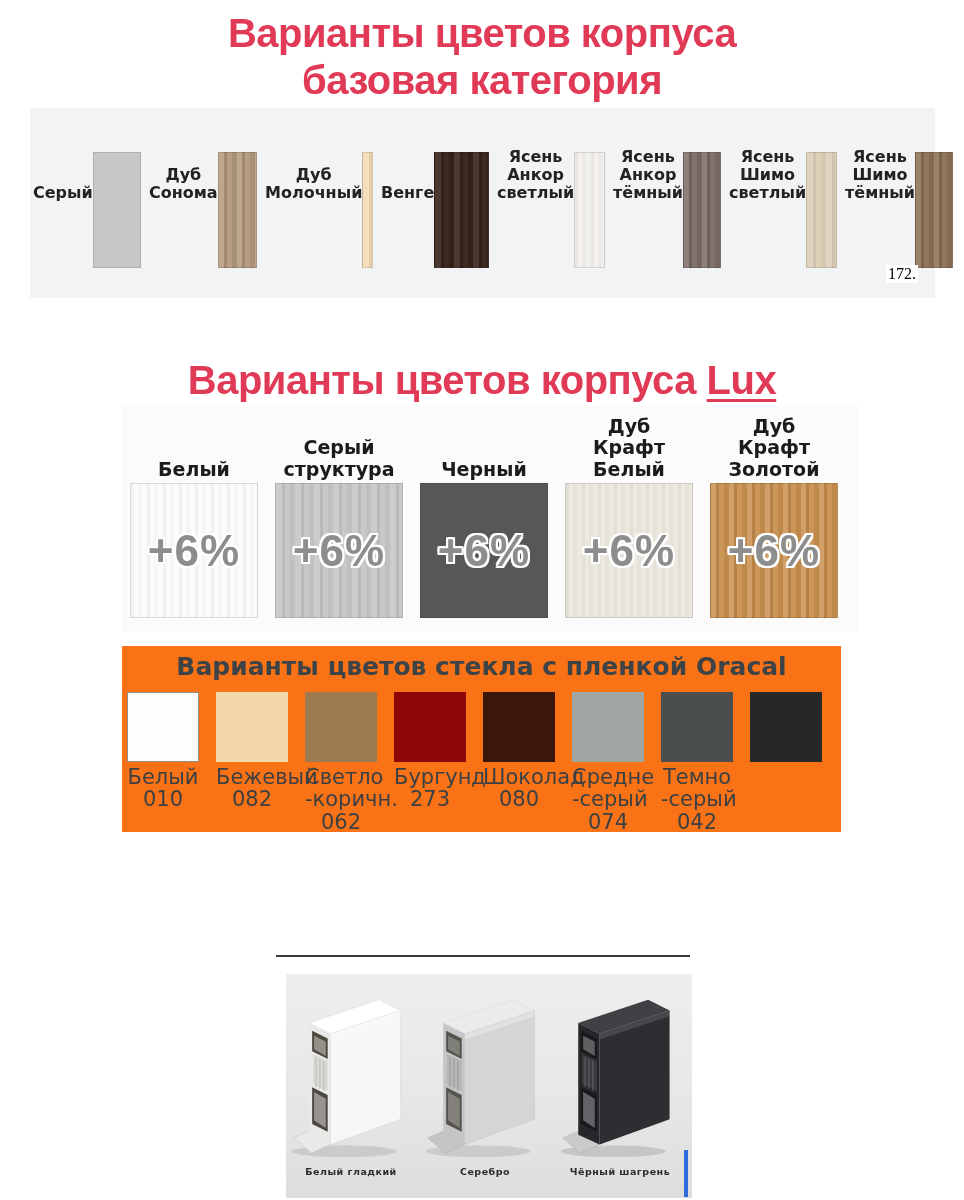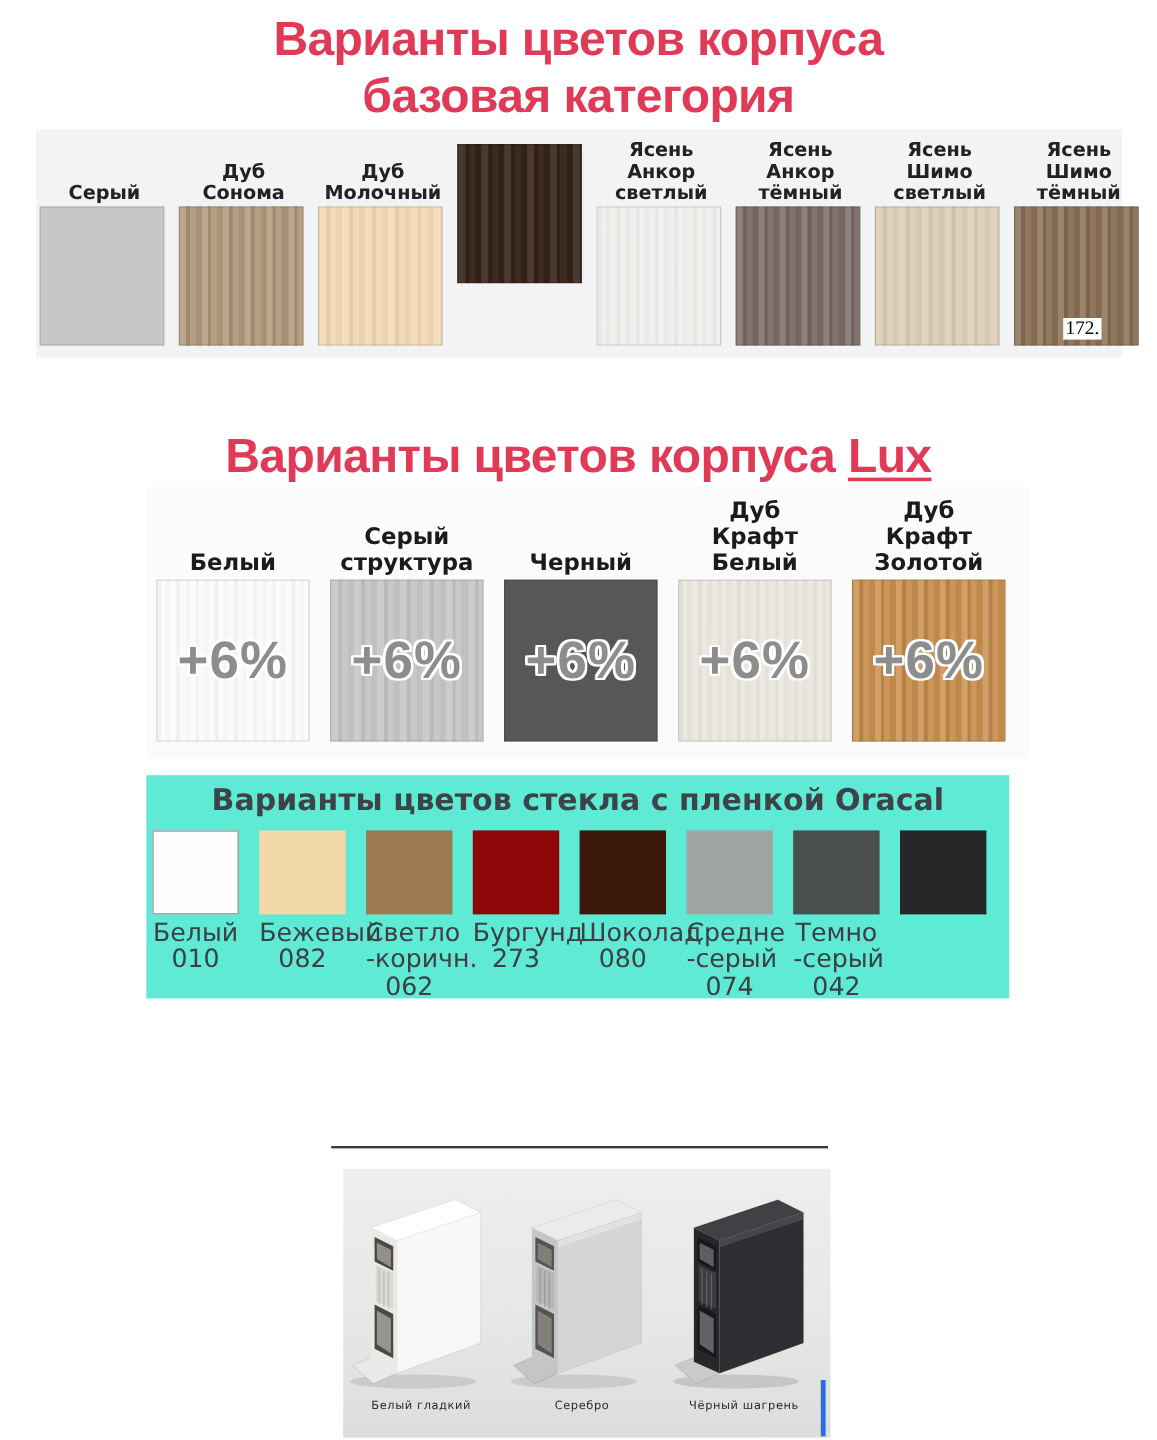--- a/index.html
+++ b/index.html
@@ -11,21 +11,21 @@
   
   .big-title{
     position:absolute;left:0;right:0;text-align:center;
     font-weight:700;font-size:40px;line-height:1.18;
     white-space:pre-line;letter-spacing:-0.5px;
   }
   .lux-underline{text-decoration:underline;text-decoration-thickness:3px;text-underline-offset:5px;}
   
   .band1{position:absolute;left:30px;top:108px;width:905px;height:190px;background:#f2f3f5;}
   .row1{position:absolute;left:33px;top:118px;display:flex;gap:8px;}
-  .cell1{width:108px;flex:none;display:flex;flex-direction:column;}
+  .cell1{width:108px;flex:none;display:flex;margin-top:32px;}
   .lbl1{
     height:52px;display:flex;align-items:flex-end;justify-content:center;
     text-align:center;font-family:"DejaVu Sans",sans-serif;font-weight:600;
     font-size:16px;line-height:1.12;color:#222;white-space:pre-line;
   }
   .sw1{margin-top:2px;width:104px;height:116px;box-sizing:border-box;border:1px solid rgba(0,0,0,0.12);}
   .corner-note{
     position:absolute;left:886px;top:265px;background:#ffffff;padding:0 2px;
     font-family:"Liberation Serif",serif;font-size:16px;color:#000;z-index:3;
   }
@@ -76,21 +76,21 @@
     font-style:italic;font-weight:700;font-size:21px;line-height:1.18;color:#000;white-space:pre-line;
   }
   .rule{position:absolute;left:276px;top:955px;width:414px;border-top:2px solid #3c3c3c;}
   .photo-panel{
     position:absolute;left:286px;top:974px;width:406px;height:224px;
     background:linear-gradient(180deg,#edefed 0%,#e6e8e6 55%,#dcdedc 100%);
   }
   .profile{position:absolute;width:130px;height:170px;top:16px;}
   .profile-label{
     position:absolute;top:192px;width:130px;text-align:center;
-    font-family:"DejaVu Sans",sans-serif;font-weight:400;font-size:9.5px;
+    font-family:"DejaVu Sans",sans-serif;font-weight:700;font-size:9.5px;
     letter-spacing:0.5px;color:#2b2b2b;
   }
   .accent-bar{position:absolute;left:684px;top:1150px;width:4px;height:47px;z-index:4;}
 </style>
 </head>
 <body>
 
 <div class="page">
 
   <div class="big-title" style="top: 10px; color: rgb(225, 58, 86);">Варианты цветов корпуса
@@ -107,20 +107,21 @@
       <div class="lbl1">Дуб
 Сонома</div>
       <div class="sw1 grain-strong" style="background-color: rgb(178, 153, 123);"></div>
     </div>
     <div class="cell1">
       <div class="lbl1">Дуб
 Молочный</div>
       <div class="sw1 grain-med" style="background-color: rgb(243, 218, 181);"></div>
     </div>
     <div class="cell1">
+      <div class="lbl1">Венге</div>
       <div class="sw1 grain-med" style="background-color: rgb(52, 34, 24);"></div>
     </div>
     <div class="cell1">
       <div class="lbl1">Ясень
 Анкор
 светлый</div>
       <div class="sw1 grain-faint" style="background-color: rgb(241, 239, 237);"></div>
     </div>
     <div class="cell1">
       <div class="lbl1">Ясень
@@ -182,21 +183,21 @@
     <div class="cell2">
       <div class="lbl2">Дуб
 Крафт
 Золотой</div>
       <div class="sw2 grain-strong" style="background-color: rgb(200, 144, 79);">
         <span class="plus">+6%</span>
       </div>
     </div>
   </div>
 
-  <div class="oracal-panel" style="background-color: #5eead4;">
+  <div class="oracal-panel" style="background-color: #f97316;">
     <div class="oracal-title">Варианты цветов стекла с пленкой Oracal</div>
 
     <div class="row3">
       <div class="sw3" style="background-color: rgb(253, 253, 253); border-color: rgb(143, 143, 143);"></div>
       <div class="sw3" style="background-color: rgb(243, 216, 170); border-color: transparent;"></div>
       <div class="sw3" style="background-color: rgb(157, 122, 80); border-color: transparent;"></div>
       <div class="sw3" style="background-color: rgb(141, 7, 9); border-color: transparent;"></div>
       <div class="sw3" style="background-color: rgb(59, 24, 9); border-color: transparent;"></div>
       <div class="sw3" style="background-color: rgb(159, 165, 161); border-color: transparent;"></div>
       <div class="sw3" style="background-color: rgb(75, 78, 79); border-color: transparent;"></div>

